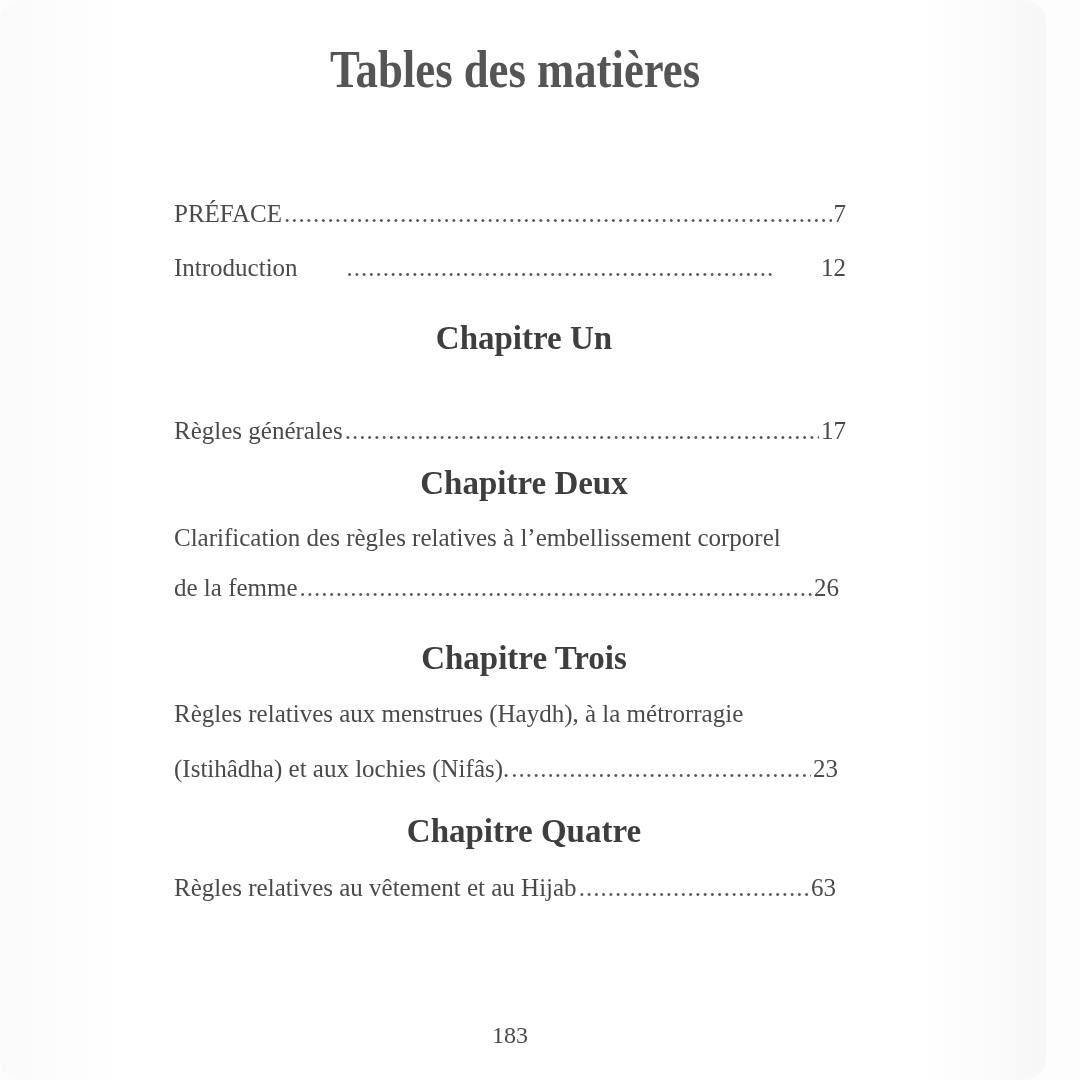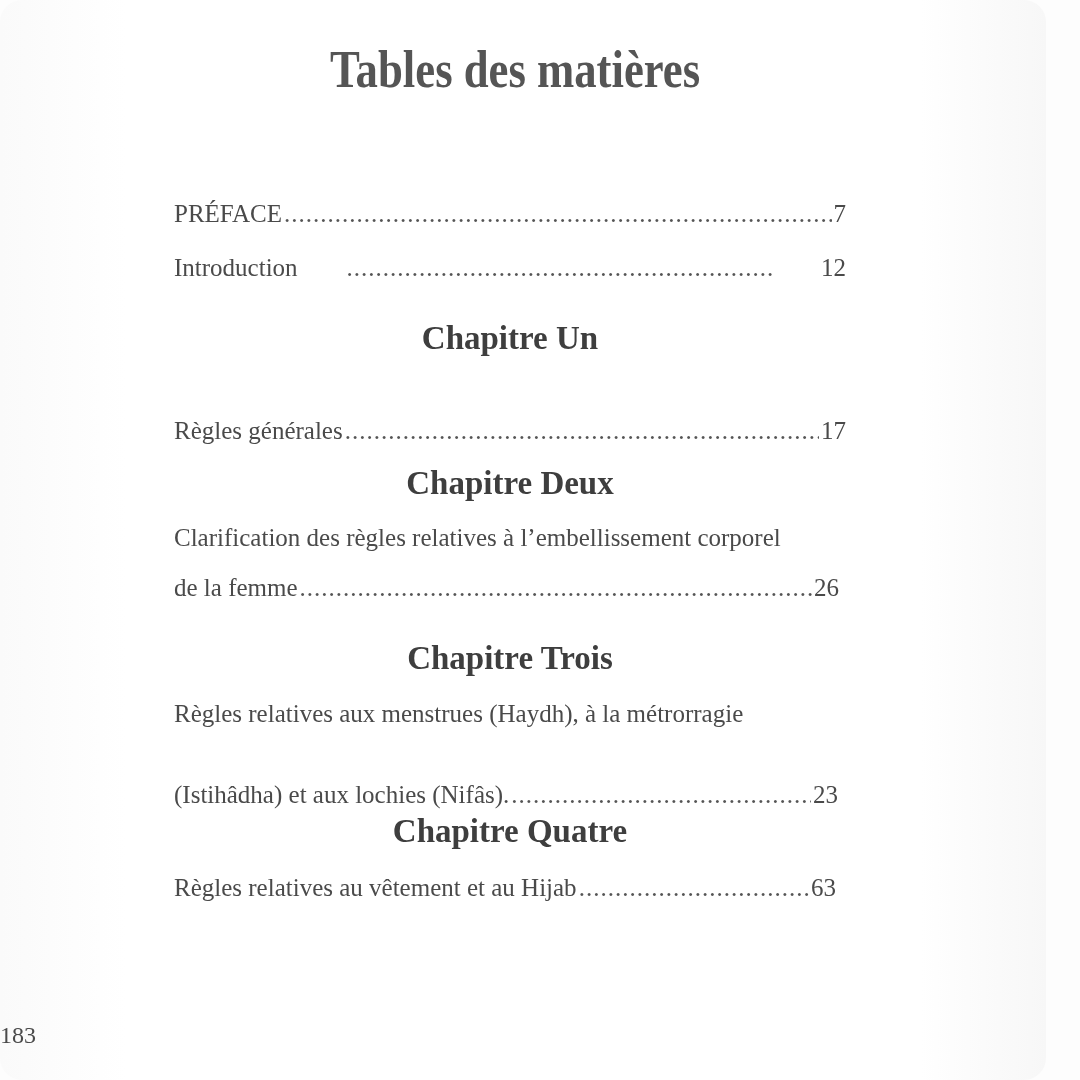--- a/index.html
+++ b/index.html
@@ -36,25 +36,25 @@
     .entry .dots::before {
       content: "........................................................................................................................................................................................................................";
     }
     .entry .page-num { flex: 0 0 auto; }
     .line {
       position: absolute; left: 174px;
       font-size: 25px; color: #4a4a4a; white-space: nowrap;
     }
     .chapter {
       position: absolute; left: 0; width: 1020px;
-      text-align: center; font-size: 33px; font-weight: bold; color: #3e3e3e;
+      text-align: center; font-size: 33px; font-weight: bold; color: #3e3e3e; padding-left: 14px;
     }
     .footer {
       position: absolute; left: 0; width: 1020px; top: 1022px;
-      font-size: 24px; color: #4a4a4a;
+      text-align: center; font-size: 24px; color: #4a4a4a;
     }
   </style>
 </head>
 <body>
 
 <div class="page">
 
   <div class="title">Tables des matières</div>
 
   <div class="entry" style="top:200px;">
@@ -79,21 +79,21 @@
   <div class="chapter" style="top:465px;">Chapitre Deux</div>
   <div class="line" style="top:524px;">Clarification des règles relatives  à l’embellissement corporel</div>
   <div class="entry" style="top:574px; width:665px;">
     <span class="label">de la femme</span>
     <span class="dots"></span>
     <span class="page-num">26</span>
   </div>
 
   <div class="chapter" style="top:640px;">Chapitre Trois</div>
   <div class="line" style="top:700px;text-align:center;">Règles relatives aux menstrues (Haydh), à la métrorragie</div>
-  <div class="entry" style="top:781px; width:664px;">
+  <div class="entry" style="top:755px; width:664px;">
     <span class="label">(Istihâdha) et aux lochies (Nifâs).</span>
     <span class="dots"></span>
     <span class="page-num">23</span>
   </div>
 
   <div class="chapter" style="top:813px;">Chapitre Quatre</div>
   <div class="entry" style="top:874px; width:662px;">
     <span class="label">Règles relatives au vêtement et au Hijab</span>
     <span class="dots"></span>
     <span class="page-num">63</span>

